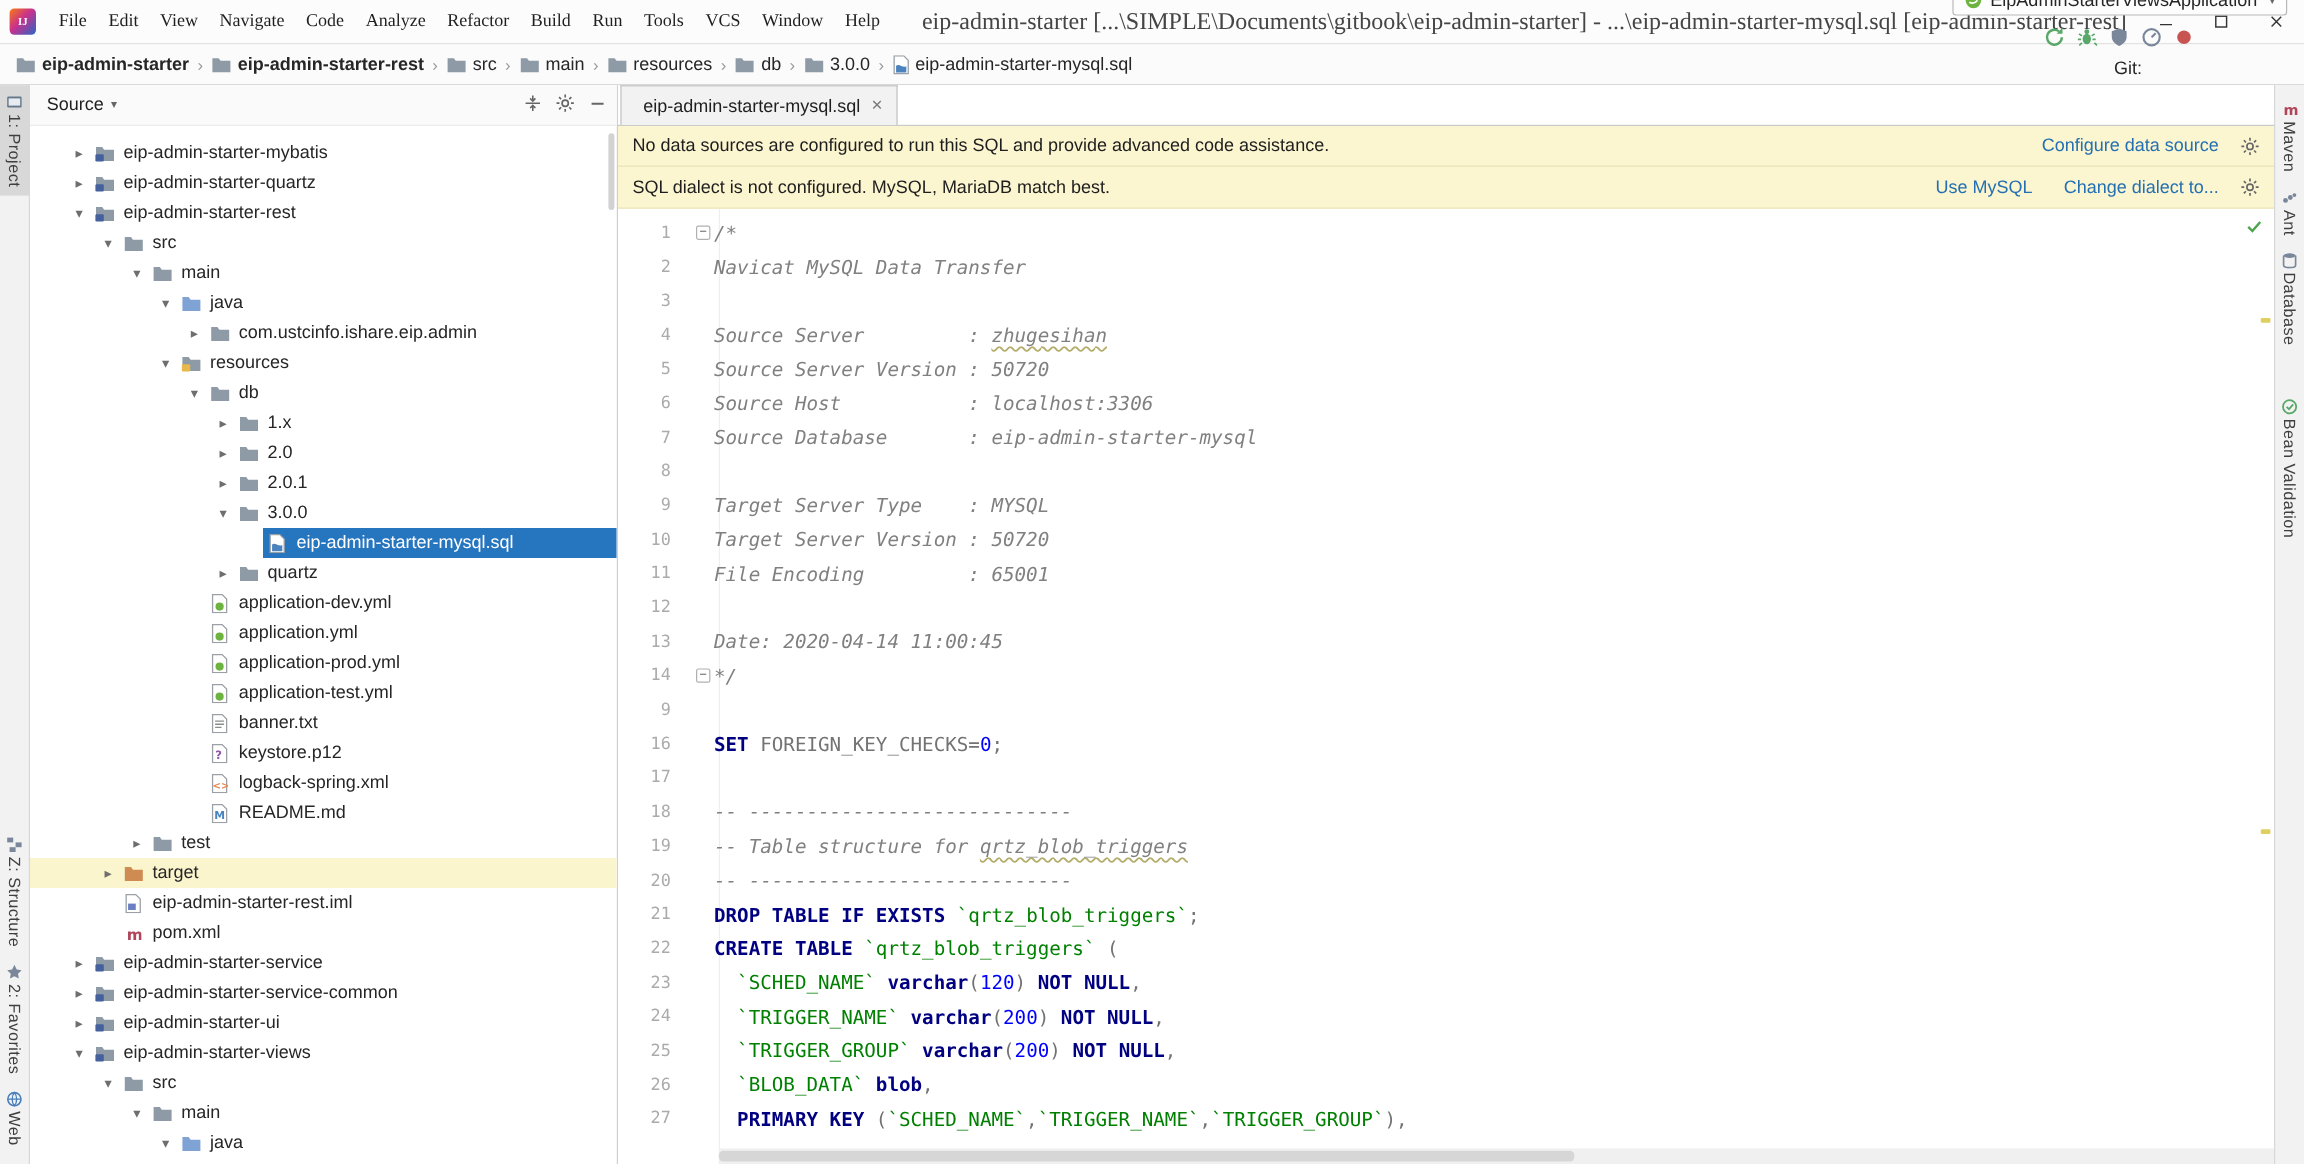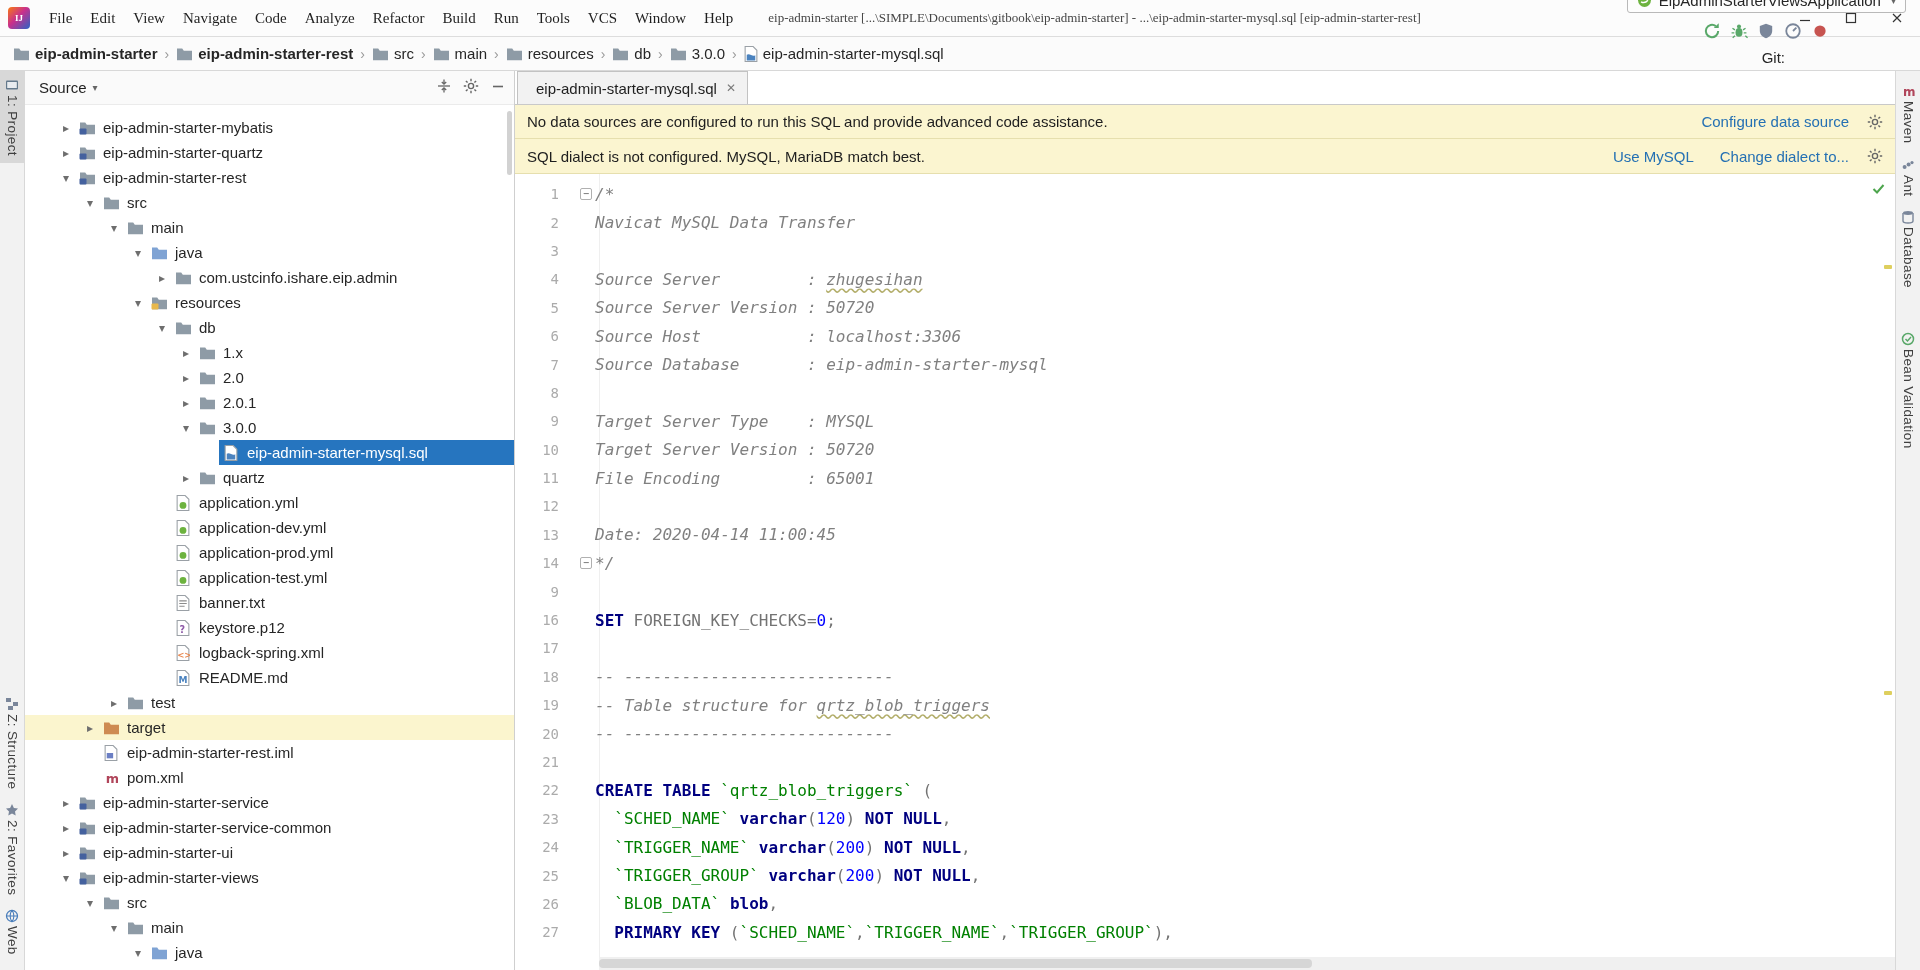--- a/index.html
+++ b/index.html
@@ -8,21 +8,21 @@
   .app { position:relative; width:1920px; height:970px; background:#fff; }
 
   
   .titlebar { height:37px; display:flex; align-items:center; background:#FCFCFC; border-bottom:1px solid #DDDDDD;font-family:Liberation Serif, serif; }
   .logo { width:22px; height:22px; margin:0 10px 0 8px; border-radius:4px;
     background:linear-gradient(135deg,#F97A12,#C9308C 45%,#2A65C7); position:relative; }
   .logo::after{ content:"IJ"; position:absolute; inset:0; color:#fff; font-size:9px; font-weight:bold;
     display:flex; align-items:center; justify-content:center; }
   .menubar { display:flex; }
   .menu-item { padding:5px 9px; font-size:15px; color:#1f1f1f; cursor:default; }
-  .win-title { flex:1; margin-left:26px; font-size:13px; color:#454545; white-space:nowrap; overflow:hidden; }
+  .win-title { flex:1; margin-left:26px; font-size:20px; color:#454545; white-space:nowrap; overflow:hidden; }
   .winctl { display:flex; height:37px; }
   .wbtn { width:46px; height:37px; display:flex; align-items:center; justify-content:center; }
 
   
   .toolbar { height:34px; display:flex; align-items:center; background:#FBFBFB; border-bottom:1px solid #D8D8D8; padding:0 10px;text-align:center; }
   .crumbs { display:flex; align-items:center; gap:3px; white-space:nowrap; }
   .crumb { display:inline-flex; align-items:center; gap:5px; font-size:15px; color:#262626; padding:2px 3px; }
   .crumb.bold { font-weight:bold; }
   .crumb-sep { color:#9a9a9a; font-size:14px; padding:0 1px; }
   .tb-right { margin-left:auto; display:flex; align-items:center; gap:9px;flex-direction:column; }
@@ -511,31 +511,31 @@
             <span class="tlabel">quartz</span>
           </div>
           <div class="trow" style="padding-left:126px;">
             <span class="chev"></span>
             <span class="ticon">
               <svg width="14" height="16" viewBox="0 0 13 15">
                 <path d="M1 .5h7.5L12 4v10.5H1z" fill="#fff" stroke="#9AA0A6" stroke-width="1"></path>
                 <circle cx="6.5" cy="9.8" r="3.2" fill="#6DB33F"></circle>
               </svg>
             </span>
-            <span class="tlabel">application.yml</span>
+            <span class="tlabel">application-dev.yml</span>
           </div>
           <div class="trow" style="padding-left:126px;">
             <span class="chev"></span>
             <span class="ticon">
               <svg width="14" height="16" viewBox="0 0 13 15">
                 <path d="M1 .5h7.5L12 4v10.5H1z" fill="#fff" stroke="#9AA0A6" stroke-width="1"></path>
                 <circle cx="6.5" cy="9.8" r="3.2" fill="#6DB33F"></circle>
               </svg>
             </span>
-            <span class="tlabel">application-dev.yml</span>
+            <span class="tlabel">application.yml</span>
           </div>
           <div class="trow" style="padding-left:126px;">
             <span class="chev"></span>
             <span class="ticon">
               <svg width="14" height="16" viewBox="0 0 13 15">
                 <path d="M1 .5h7.5L12 4v10.5H1z" fill="#fff" stroke="#9AA0A6" stroke-width="1"></path>
                 <circle cx="6.5" cy="9.8" r="3.2" fill="#6DB33F"></circle>
               </svg>
             </span>
             <span class="tlabel">application-prod.yml</span>
@@ -843,20 +843,21 @@
               <span class="ct"><span class="tkc">-- Table structure for </span><span class="tkc tkt">qrtz_blob_triggers</span></span>
             </div>
             <div class="cl">
               <span class="ln">20</span>
               <span class="foldcol"></span>
               <span class="ct"><span class="tkc">-- ----------------------------</span></span>
             </div>
             <div class="cl">
               <span class="ln">21</span>
               <span class="foldcol"></span>
+              <span class="ct"><span class="tkk">DROP TABLE</span><span class="tkp"> </span><span class="tkk">IF EXISTS</span><span class="tkp"> </span><span class="tki">`qrtz_blob_triggers`</span><span class="tkp">;</span></span>
             </div>
             <div class="cl">
               <span class="ln">22</span>
               <span class="foldcol"></span>
               <span class="ct"><span class="tkk">CREATE TABLE</span><span class="tkp"> </span><span class="tki">`qrtz_blob_triggers`</span><span class="tkp"> (</span></span>
             </div>
             <div class="cl">
               <span class="ln">23</span>
               <span class="foldcol"></span>
               <span class="ct"><span class="tkp">  </span><span class="tki">`SCHED_NAME`</span><span class="tkp"> </span><span class="tkk">varchar</span><span class="tkp">(</span><span class="tkn">120</span><span class="tkp">) </span><span class="tkk">NOT NULL</span><span class="tkp">,</span></span>

